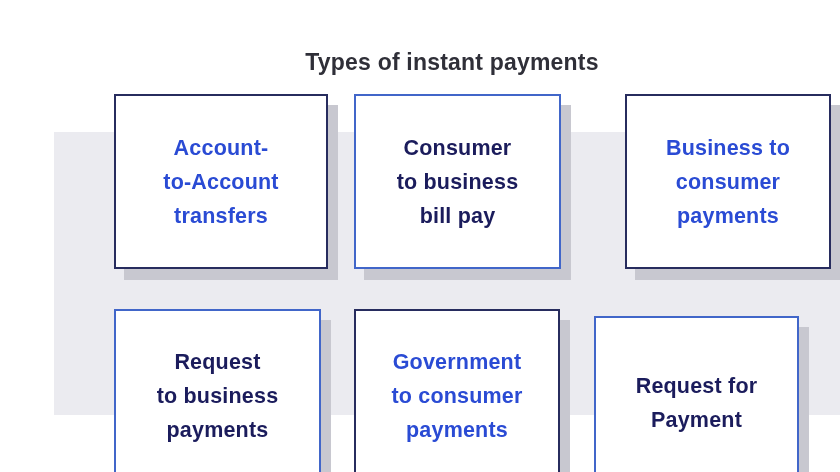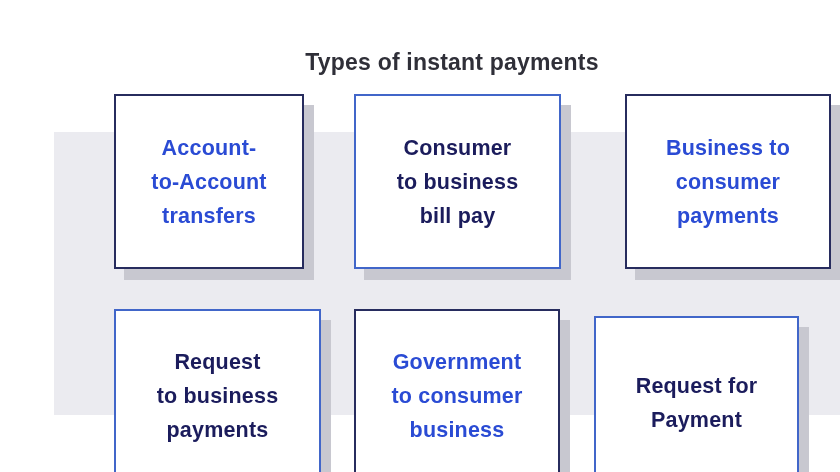--- a/index.html
+++ b/index.html
@@ -52,21 +52,21 @@
     font-weight: 700;
     line-height: 34px;
     letter-spacing: 0.2px;
   }
 
   .border-navy { border-color: var(--navy-border, #272c5e); }
   .border-blue { border-color: var(--blue-border, #4166c9); }
   .text-blue .box-label { color: var(--blue-text, #2a4bd4); }
   .text-navy .box-label { color: var(--navy-text, #1b1c5c); }
 
-  .box-0 { left: 82px;  top: 62px;  width: 190px; height: 175px; }
+  .box-0 { left: 82px;  top: 62px;  width: 214px; height: 175px; }
   .box-1 { left: 322px; top: 62px;  width: 207px; height: 175px; }
   .box-2 { left: 561px; top: 62px;  width: 206px; height: 175px; margin-left: 32px; }
   .box-3 { left: 82px;  top: 277px; width: 207px; height: 173px; }
   .box-4 { left: 322px; top: 277px; width: 206px; height: 173px; }
   .box-5 { left: 562px; top: 277px; width: 205px; height: 173px; margin-top: 7px; }
 </style>
 </head>
 <body>
 
 <div class="page">
@@ -94,20 +94,20 @@
 
   <div class="box box-3 border-blue text-navy">
     <span class="box-label">Request
 to business
 payments</span>
   </div>
 
   <div class="box box-4 border-navy text-blue">
     <span class="box-label">Government
 to consumer
-business</span>
+payments</span>
   </div>
 
   <div class="box box-5 border-blue text-navy">
     <span class="box-label">Request for
 Payment</span>
   </div>
 </div>
 
 </body></html>

